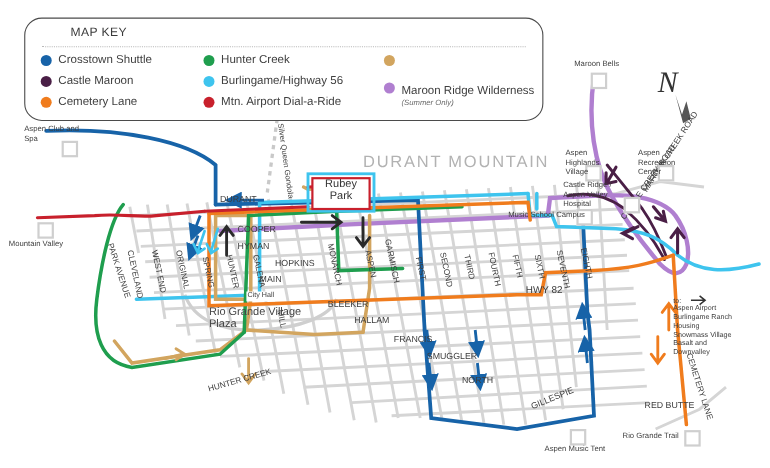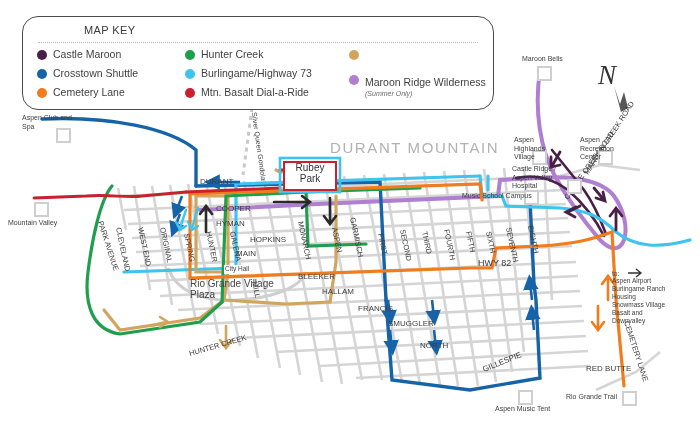--- a/index.html
+++ b/index.html
@@ -4,21 +4,21 @@
 <style>
   html,body{margin:0;padding:0;background:#ffffff;}
   body{width:700px;height:425px;overflow:hidden;font-family:"Liberation Sans",sans-serif;}
   #root{position:relative;width:700px;height:425px;background:#fff;}
   svg{display:block;}
   .legend-box{
     position:absolute;left:22px;top:16px;width:470px;height:92px;
     border:1.6px solid #4b4b4b;border-radius:16px;background:#fff;z-index:30;
   }
   .legend-title{
-    position:absolute;left:24px;top:7px;font-size:11px;letter-spacing:.4px;color:#3a3a3a;padding-left:37px;
+    position:absolute;left:4px;top:7px;font-size:11px;letter-spacing:.4px;color:#3a3a3a;padding-left:37px;
   }
   .legend-rule{
     position:absolute;left:15px;top:25px;width:440px;border-top:1.5px dotted #b9b9b9;
   }
   .legend-cols{position:absolute;left:14px;top:30px;width:452px;display:flex;}
   .legend-col{display:flex;flex-direction:column;}
   .legend-col.c1{width:148px;}
   .legend-col.c2{width:164px;}
   .legend-col.c3{width:140px;}
   .legend-item{display:flex;align-items:flex-start;height:19px;}
@@ -247,45 +247,45 @@
     </g>
   </svg>
 
   <div class="legend-box">
     <div class="legend-title">MAP KEY</div>
     <div class="legend-rule"></div>
     <div class="legend-cols">
 
       <div class="legend-col c1">
         <div class="legend-item">
+          <span class="dot" style="background:#1763a8"></span>
+          <span class="legend-label">Crosstown Shuttle</span>
+        </div>
+        <div class="legend-item">
           <span class="dot" style="background:#4a1f46"></span>
           <span class="legend-label">Castle Maroon</span>
         </div>
         <div class="legend-item">
-          <span class="dot" style="background:#1763a8"></span>
-          <span class="legend-label">Crosstown Shuttle</span>
-        </div>
-        <div class="legend-item">
           <span class="dot" style="background:#f07c1d"></span>
           <span class="legend-label">Cemetery Lane</span>
         </div>
       </div>
 
       <div class="legend-col c2">
         <div class="legend-item">
           <span class="dot" style="background:#1f9e4e"></span>
           <span class="legend-label">Hunter Creek</span>
         </div>
         <div class="legend-item">
           <span class="dot" style="background:#3ec4ee"></span>
-          <span class="legend-label">Burlingame/Highway 73</span>
+          <span class="legend-label">Burlingame/Highway 56</span>
         </div>
         <div class="legend-item">
           <span class="dot" style="background:#c8202c"></span>
-          <span class="legend-label">Mtn. Basalt Dial-a-Ride</span>
+          <span class="legend-label">Mtn. Airport Dial-a-Ride</span>
         </div>
       </div>
 
       <div class="legend-col c3">
         <div class="legend-item tall">
           <span class="dot" style="background:#d2a55f"></span>
         </div>
         <div class="legend-item tall">
           <span class="dot" style="background:#b07fd0"></span>
           <span>

